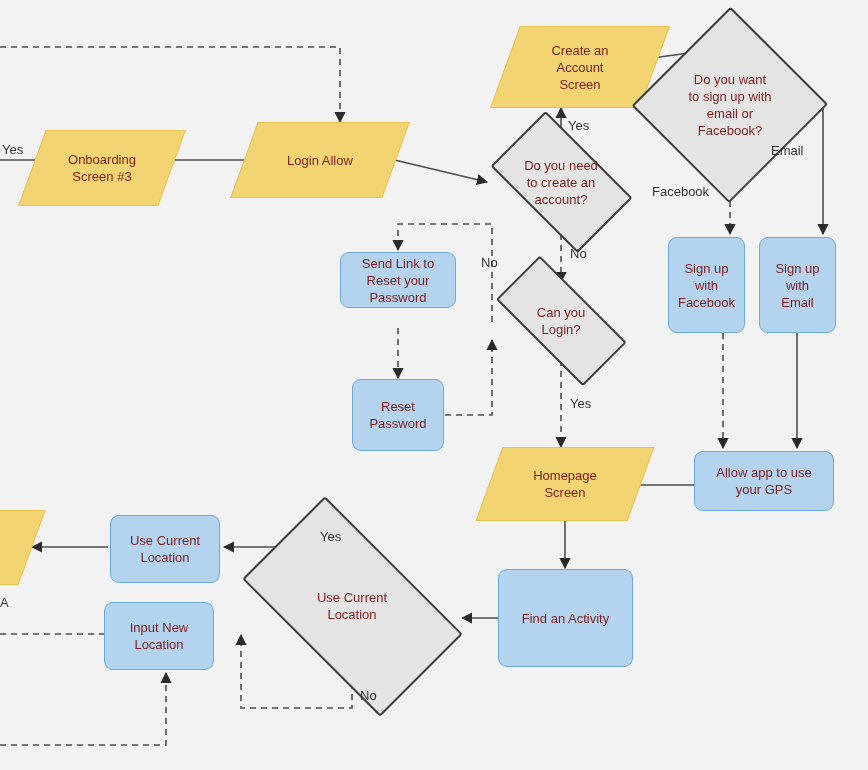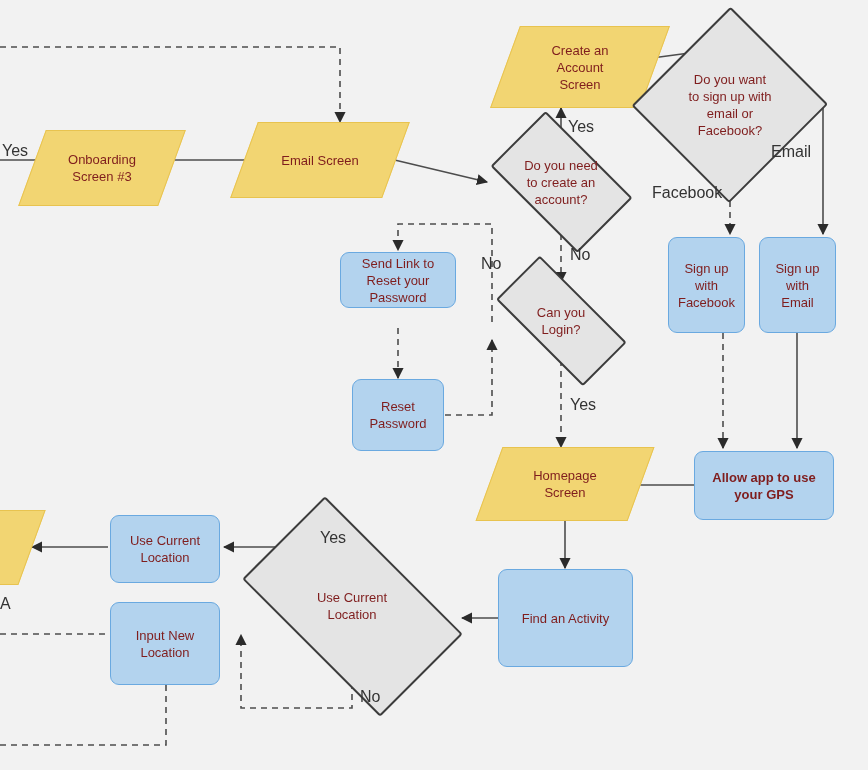--- a/index.html
+++ b/index.html
@@ -72,21 +72,21 @@
     box-sizing: border-box;
     border-radius: 3px;
   }
   .node .lbl {
     position: relative;
     z-index: 3;
     padding: 0 4px;
   }
   .edge-label {
     position: absolute;
-    font-size: 16px;
+    font-size: 13px;
     color: #333333;
     background: transparent;
     z-index: 3;
     white-space: nowrap;
   }
 </style>
 </head>
 <body>
 
 <div id="canvas">
@@ -154,21 +154,21 @@
   </div>
 
   <div class="node screen" style="left:32px; top:122px; width:140px; height:76px;margin-top:8px;">
     <span class="skewbg"></span>
     <span class="lbl">Onboarding
 Screen #3</span>
   </div>
 
   <div class="node screen" style="left:244px; top:122px; width:152px; height:76px;">
     <span class="skewbg"></span>
-    <span class="lbl">Email Screen</span>
+    <span class="lbl">Login Allow</span>
   </div>
 
   <div class="node screen" style="left:505px; top:26px; width:150px; height:82px;">
     <span class="skewbg"></span>
     <span class="lbl">Create an
 Account
 Screen</span>
   </div>
 
   <div class="node decision" style="left:479px; top:130px; width:164px; height:104px;">
@@ -208,21 +208,21 @@
     <span class="lbl">Reset
 Password</span>
   </div>
 
   <div class="node decision" style="left:479px; top:280px; width:164px; height:82px;">
     <span class="diamondbg"></span>
     <span class="lbl">Can you
 Login?</span>
   </div>
 
-  <div class="node process" style="left:694px; top:451px; width:140px; height:69px;font-weight:bold;">
+  <div class="node process" style="left:694px; top:451px; width:140px; height:60px;">
     <span class="lbl">Allow app to use
 your GPS</span>
   </div>
 
   <div class="node screen" style="left:489px; top:447px; width:152px; height:74px;">
     <span class="skewbg"></span>
     <span class="lbl">Homepage
 Screen</span>
   </div>
 
@@ -234,21 +234,21 @@
     <span class="diamondbg"></span>
     <span class="lbl">Use Current
 Location</span>
   </div>
 
   <div class="node process" style="left:110px; top:515px; width:110px; height:68px;">
     <span class="lbl">Use Current
 Location</span>
   </div>
 
-  <div class="node process" style="left:110px; top:602px; width:110px; height:83px;text-align:center;">
+  <div class="node process" style="left:104px; top:602px; width:110px; height:68px;text-align:center;">
     <span class="lbl">Input New
 Location</span>
   </div>
 
   <div class="edge-label" style="left:2px; top:142px;">Yes</div>
 
   <div class="edge-label" style="left:568px; top:118px;">Yes</div>
 
   <div class="edge-label" style="left:570px; top:246px;">No</div>
 

